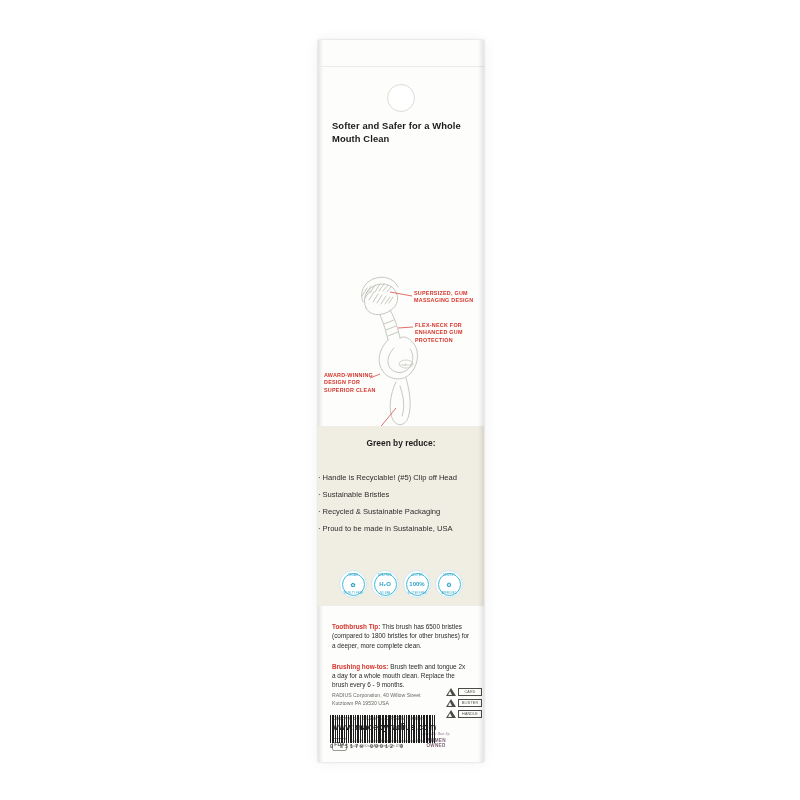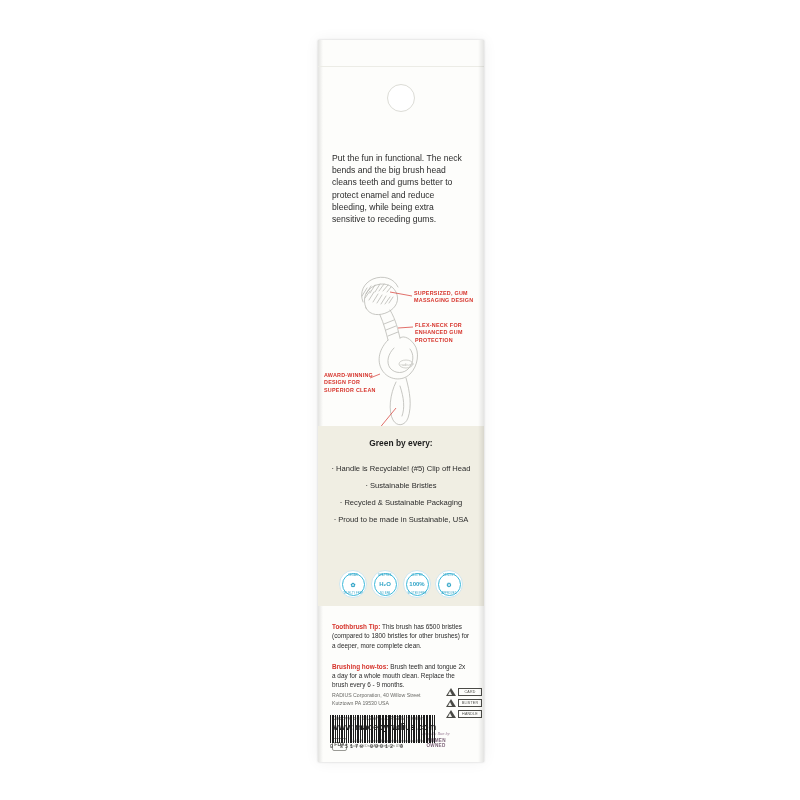--- a/index.html
+++ b/index.html
@@ -111,24 +111,23 @@
     background: #f0eee3;
   }
   .green-title {
     margin-top: 12px;
     text-align: center;
     font-size: 8.4px;
     font-weight: bold;
     color: #1c1c1c;
   }
   .green-list {
-    margin: 16px 0 0 0;
+    margin: 25px 0 0 0;
     padding: 0;
     list-style: none;
-    text-align: center;
   }
   .green-list li {
     font-size: 7.6px;
     line-height: 1.3;
     color: #2b2b2b;
     margin-bottom: 7px;
   }
   .green-list li .b { margin-right: 2px; }
 
   .badges {
@@ -336,21 +335,21 @@
   }
 </style>
 </head>
 <body>
 
 <div id="package">
 
   <div class="top-crease"></div>
   <div class="hang-hole"></div>
 
-  <div class="body-copy">Put the fun in functional. The neck bends and the big brush head cleans teeth and gums better to protect enamel and reduce bleeding, while being extra sensitive to receding gums.</div>
+  <div class="headline">Softer and Safer for a Whole Mouth Clean</div>
 
   <div class="illus">
     <svg width="166" height="192" viewBox="0 0 166 192">
       <g fill="none" stroke="#b9b9b4" stroke-width="0.8" stroke-linecap="round" stroke-linejoin="round">
 
         <path d="M48 72 C44 62 48 54 56 50 C64 46 74 48 78 56 C82 64 78 72 70 76 C62 80 52 80 48 72 Z"></path>
 
         <path d="M45 66 C41 56 46 47 55 43 C65 39 76 42 80 51"></path>
         <path d="M47 62 L52 55 M51 64 L56 56 M55 66 L60 58 M59 67 L64 59 M63 68 L68 60 M67 68 L72 61 M71 67 L75 61"></path>
         <path d="M44 60 L49 52 M48 58 L53 50 M52 57 L57 49 M57 56 L62 48 M61 55 L66 48 M65 55 L70 49 M69 56 L73 51"></path>
@@ -378,21 +377,21 @@
       </g>
     </svg>
 
     <div class="callout c-super">SUPERSIZED, GUM MASSAGING DESIGN</div>
     <div class="callout c-flex">FLEX-NECK FOR ENHANCED GUM PROTECTION</div>
     <div class="callout c-award">AWARD-WINNING DESIGN FOR SUPERIOR CLEAN</div>
     <div class="callout c-grip">COMFORTABLE GRIP FOR RIGHTIES</div>
   </div>
 
   <div class="green-panel">
-    <div class="green-title">Green by every:</div>
+    <div class="green-title">Green by reduce:</div>
     <ul class="green-list">
       <li><span class="b">·</span><span>Handle is Recyclable! (#5) Clip off Head</span></li>
       <li><span class="b">·</span><span>Sustainable Bristles</span></li>
       <li><span class="b">·</span><span>Recycled &amp; Sustainable Packaging</span></li>
       <li><span class="b">·</span><span>Proud to be made in Sustainable, USA</span></li>
     </ul>
 
     <div class="badges">
       <div class="badge">
         <div class="ring"></div>

